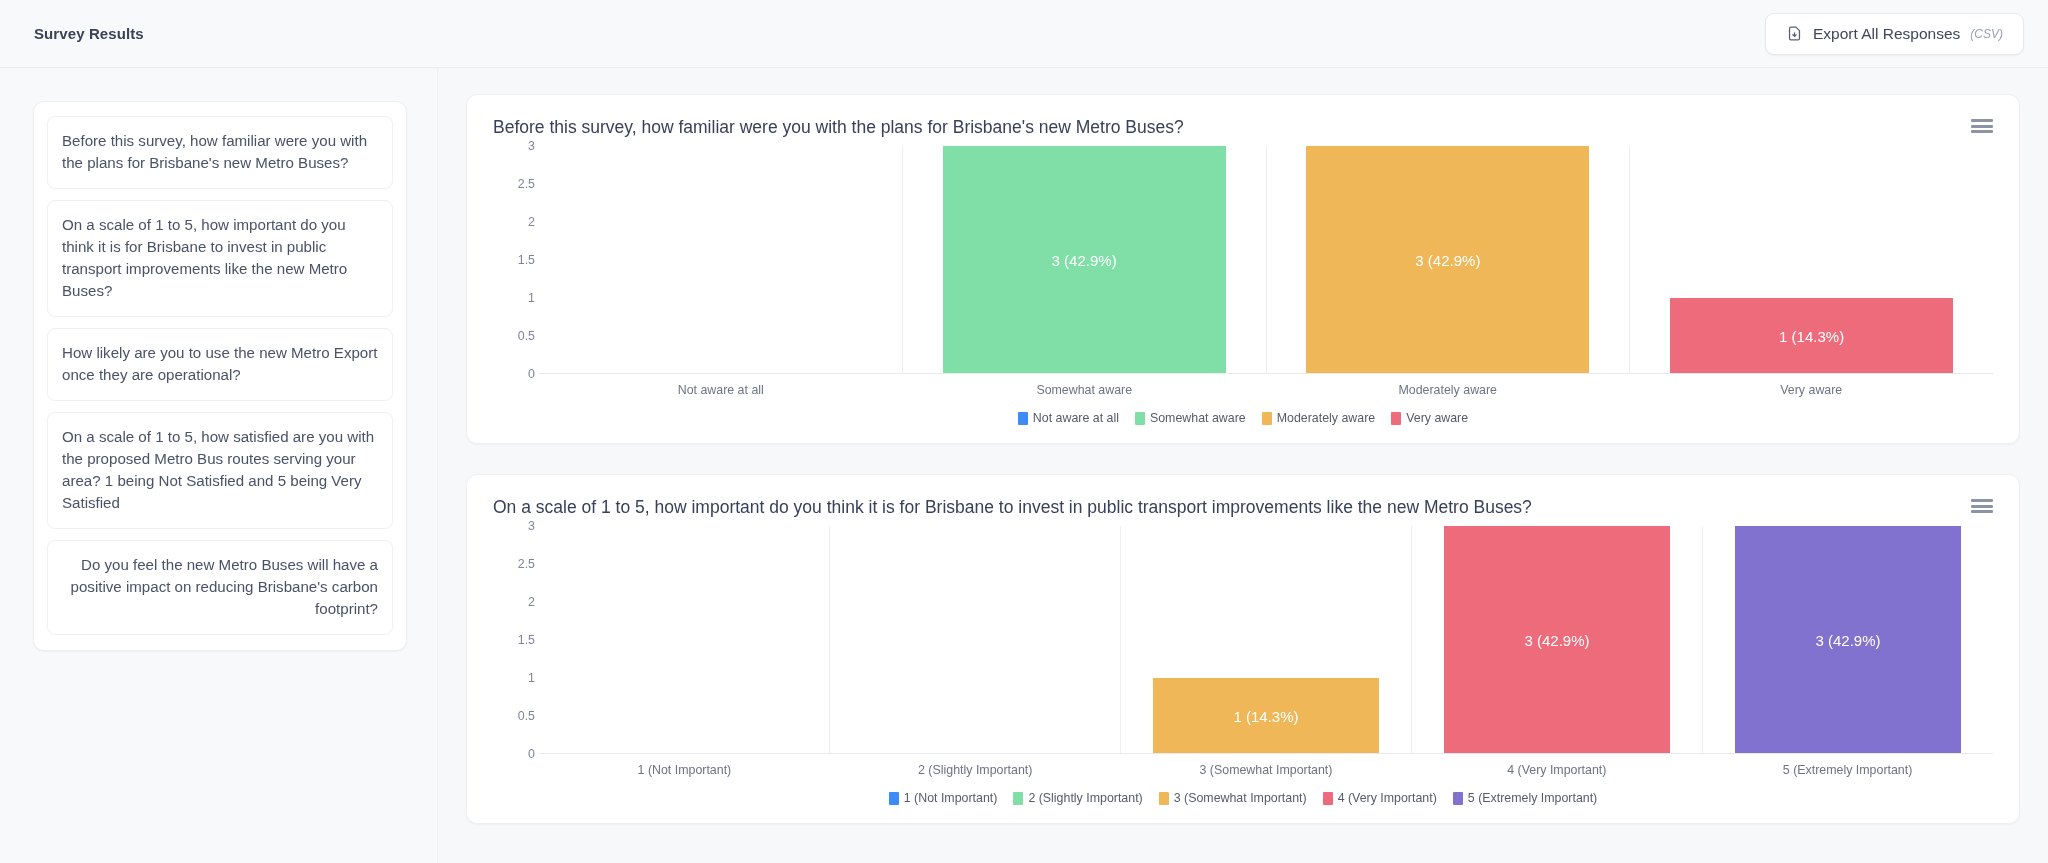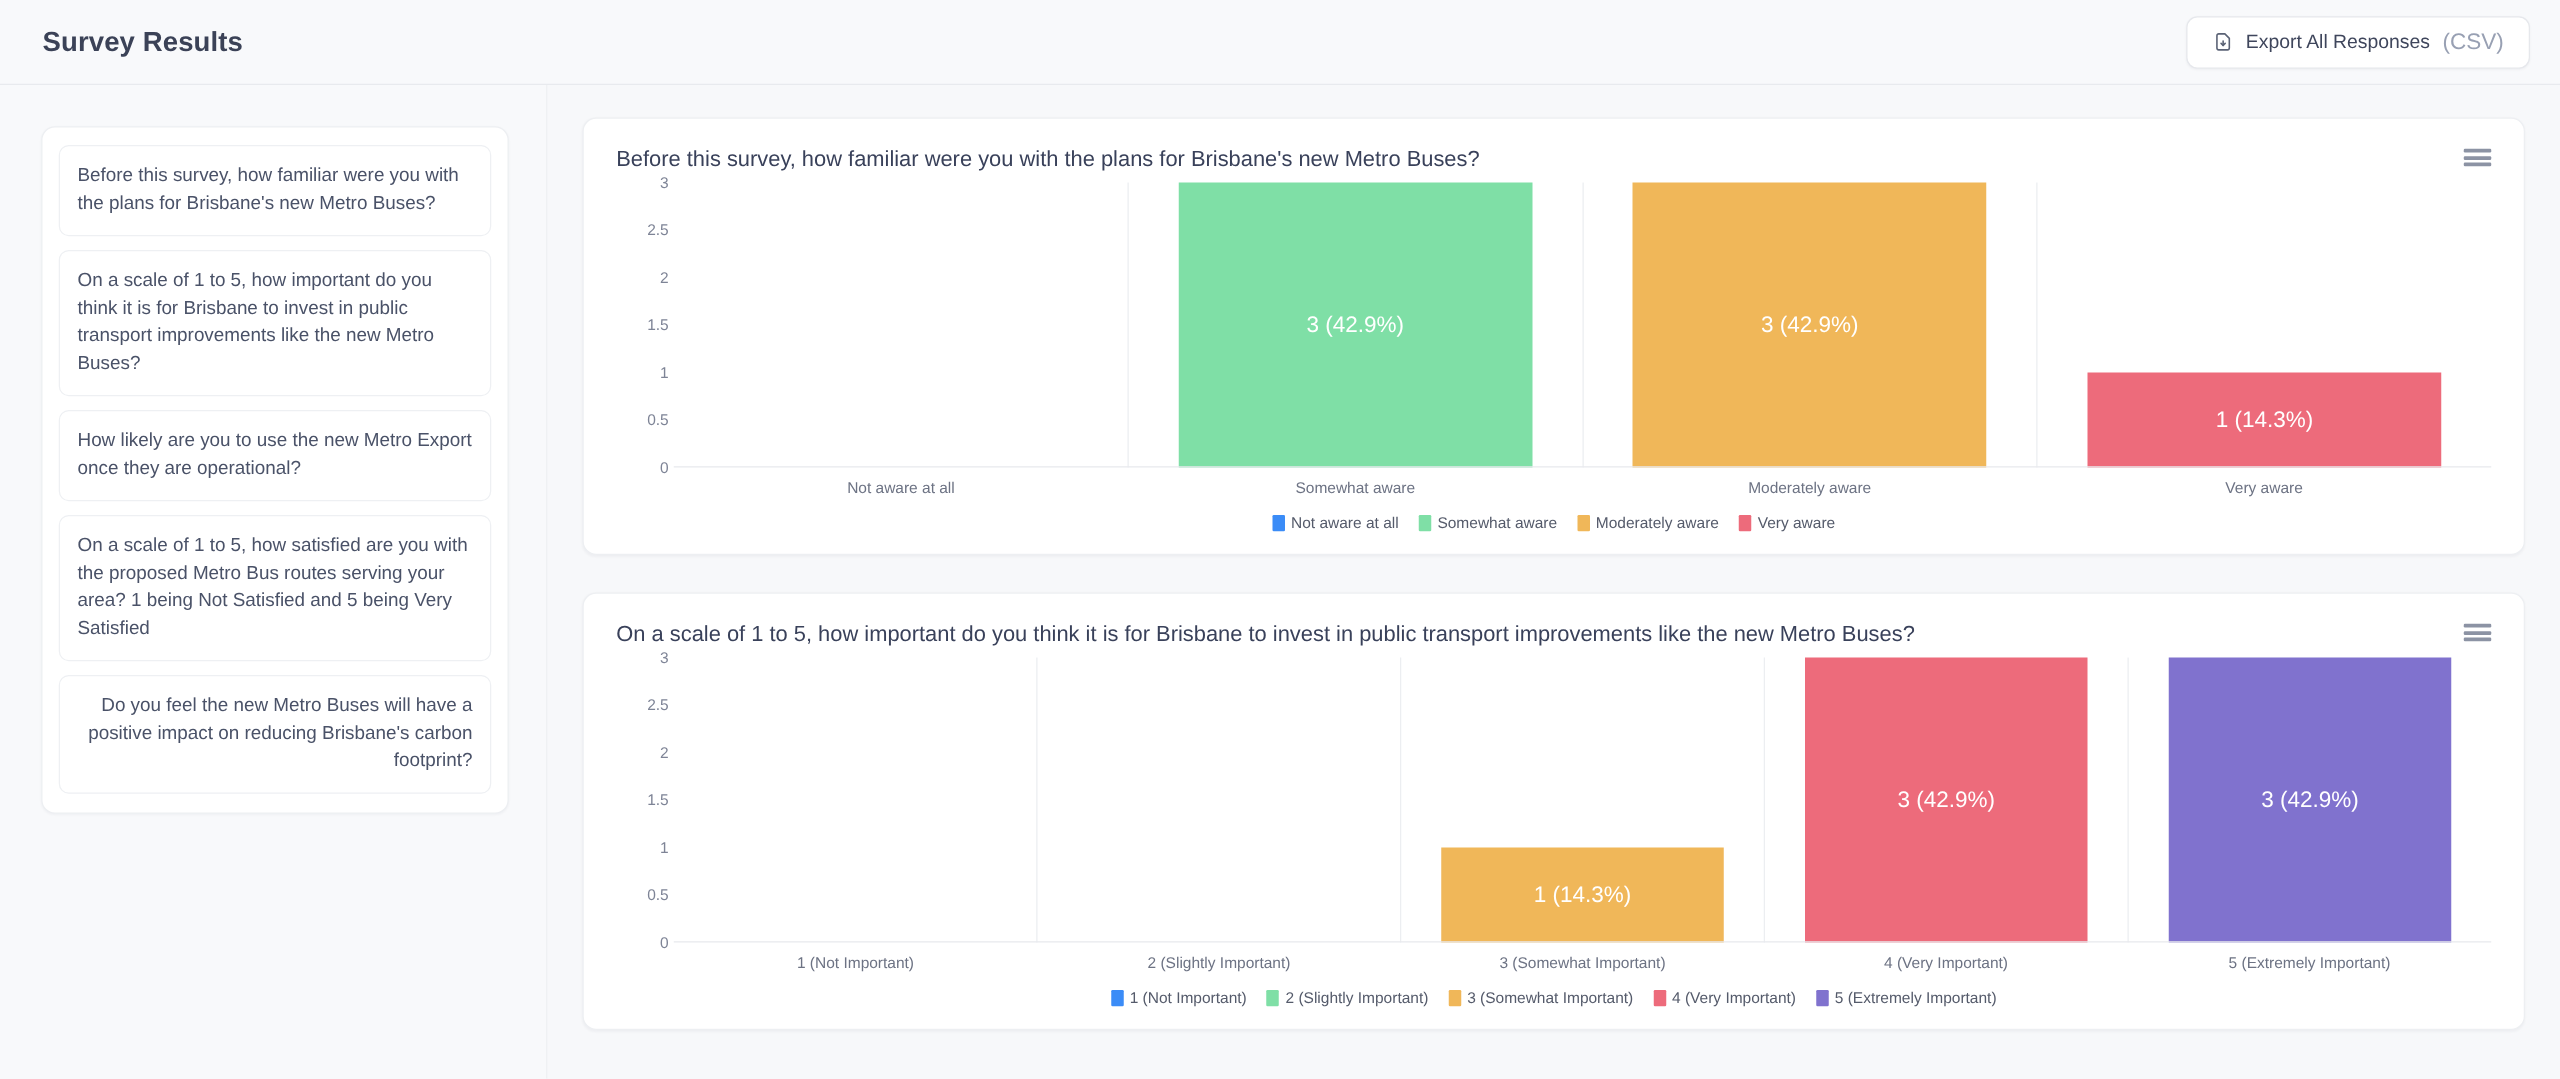--- a/index.html
+++ b/index.html
@@ -12,34 +12,34 @@
   .app { display: flex; flex-direction: column; width: 2048px; height: 863px; }
 
   
   .topbar {
     height: 68px; min-height: 68px;
     background: #f8f9fb;
     border-bottom: 1px solid #e8eaee;
     display: flex; align-items: center; justify-content: space-between;
     padding: 0 24px 0 34px;
   }
-  .page-title { font-size: 22px; font-weight: bold; color: #3b4257; letter-spacing: .1px; }
+  .page-title { font-size: 15px; font-weight: bold; color: #3b4257; letter-spacing: .1px; }
   .topbar-actions { display: flex; gap: 14px; align-items: center; justify-content: space-between; }
   .export-btn {
     display: flex; align-items: center; gap: 10px;
     height: 42px; padding: 0 20px;
     background: #ffffff;
     border: 1px solid #e6e8ec;
     border-radius: 9px;
     font-size: 15.5px; color: #3f465c; font-weight: 500;
     cursor: pointer;
     box-shadow: 0 1px 2px rgba(22,28,45,.045);
     white-space: nowrap;
   }
-  .export-btn .fmt { color: #98a0b3; font-size: 18px; }
+  .export-btn .fmt { color: #98a0b3; font-size: 12px; font-style: italic; }
   .file-dl-icon { width: 17px; height: 17px; display:block; }
 
   
   .body-split { display: flex; flex: 1; min-height: 0; }
 
   
   .sidebar {
     width: 438px; min-width: 438px;
     background: #f8f9fb;
     border-right: 1px solid #eceef1;
@@ -116,21 +116,21 @@
     position: relative;
     border-left: 1px solid #eceef1;
   }
   .bar-slot:first-child { border-left: none; }
   .bar {
     width: 78%;
     position: relative;
     display: flex; align-items: center; justify-content: center;
   }
   .bar-label {
-    font-size: 18px; color: #ffffff; white-space: nowrap;
+    font-size: 15px; color: #ffffff; white-space: nowrap;
     position: absolute; top: 50%; left: 50%; transform: translate(-50%,-50%);
   }
   .x-axis { display: flex; margin-top: 9px; margin-left: 46px; }
   .x-tick {
     flex: 1; text-align: center; font-size: 12.4px; color: #6d7384;
     white-space: nowrap;
   }
   .legend {
     display: flex; justify-content: center; align-items: center;
     gap: 16px; margin-top: 14px; flex-wrap: wrap;

